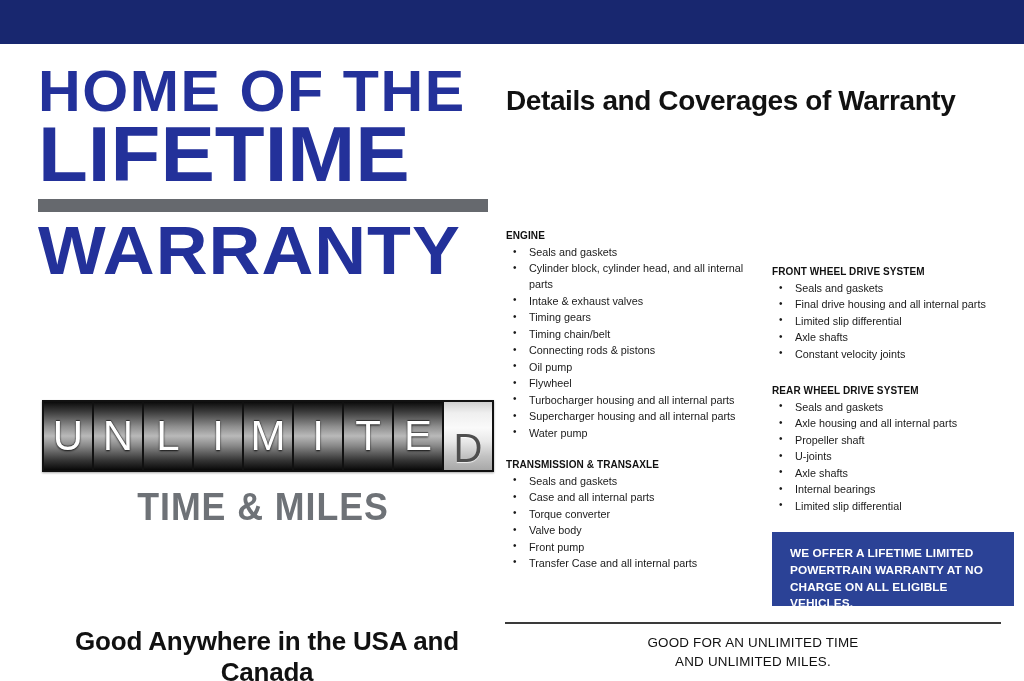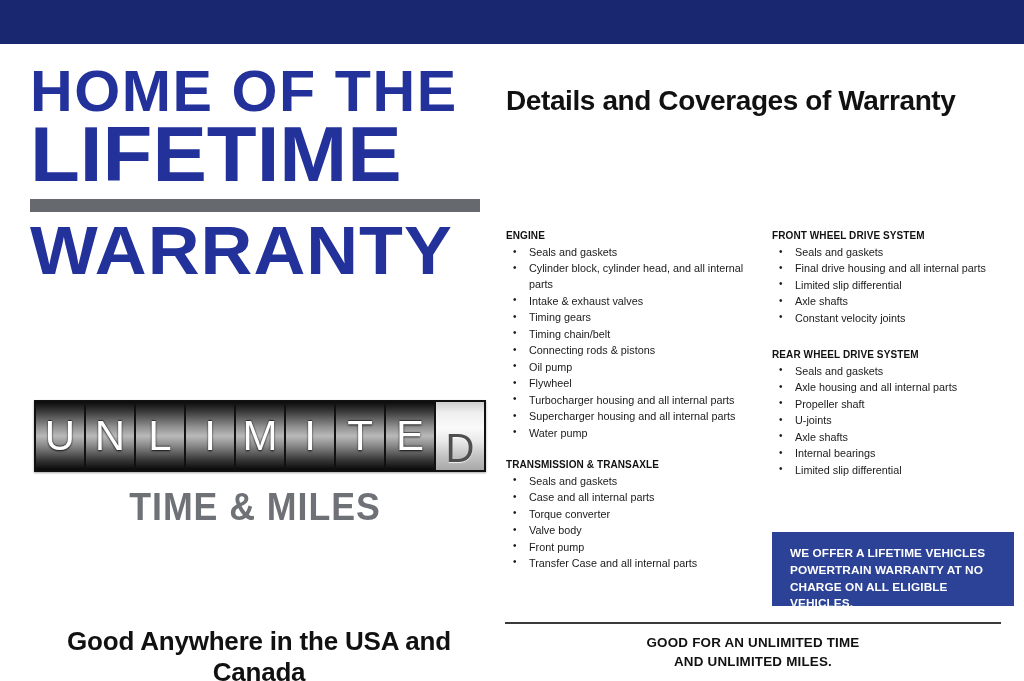--- a/index.html
+++ b/index.html
@@ -24,21 +24,21 @@
   .top-bar {
     position: absolute;
     left: 0; top: 0;
     width: 1024px; height: 44px;
     background: #18276f;
   }
 
   
   .left-panel {
     position: absolute;
-    left: 0; top: 44px;
+    left: 8px; top: 44px;
     width: 500px; height: 637px;
   }
 
   .headline-block {
     position: absolute;
     left: 30px; top: 20px;
     width: 452px;
   }
 
   .headline {
@@ -234,21 +234,21 @@
   .sec-list li::before {
     content: "\2022";
     position: absolute;
     left: 7px;
     top: -0.5px;
     font-size: 10px;
     color: #1a1a1a;
   }
 
   .sec-block { margin-bottom: 17px; }
-  .sec-block.gap-lg { margin-bottom: 22px; }
+  .sec-block.gap-lg { margin-bottom: 22px; margin-top: 36px; }
 
   
   .callout {
     position: absolute;
     left: 272px; top: 488px;
     width: 242px;
     height: 74px;
     background: #2b4296;
     color: #ffffff;
     padding: 13px 16px 0 18px;
@@ -270,21 +270,21 @@
     background: #3a3a3a;
   }
 
   .footer-text {
     position: absolute;
     left: 5px; top: 589px;
     width: 496px;
     text-align: center;
     color: #111111;
     font-family: "Liberation Sans", sans-serif;
-    font-weight: bold;
+    font-weight: normal;
     font-size: 13.4px;
     line-height: 1.42;
     letter-spacing: 0.2px;
   }
 </style>
 </head>
 <body>
 
 <div id="page">
 
@@ -397,21 +397,21 @@
             <li>Axle shafts</li>
             <li>Internal bearings</li>
             <li>Limited slip differential</li>
           </ul>
         </div>
 
       </div>
     </div>
 
     <div class="callout">
-      <div class="callout-text">WE OFFER A LIFETIME VEHICLES</div>
+      <div class="callout-text">WE OFFER A LIFETIME LIMITED</div>
       <div class="callout-text">POWERTRAIN WARRANTY AT NO</div>
       <div class="callout-text">CHARGE ON ALL ELIGIBLE VEHICLES.</div>
     </div>
 
     <div class="footer-rule"></div>
 
     <div class="footer-text">
       <div>GOOD FOR AN UNLIMITED TIME</div>
       <div>AND UNLIMITED MILES.</div>
     </div>

